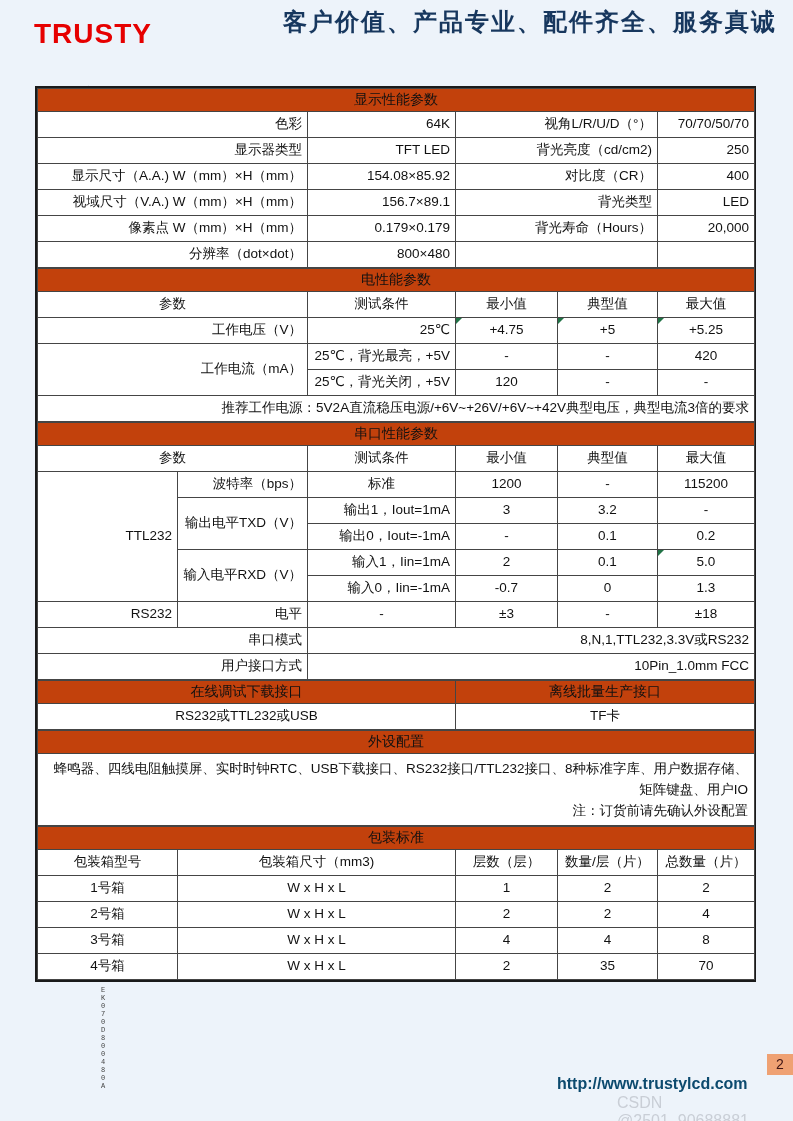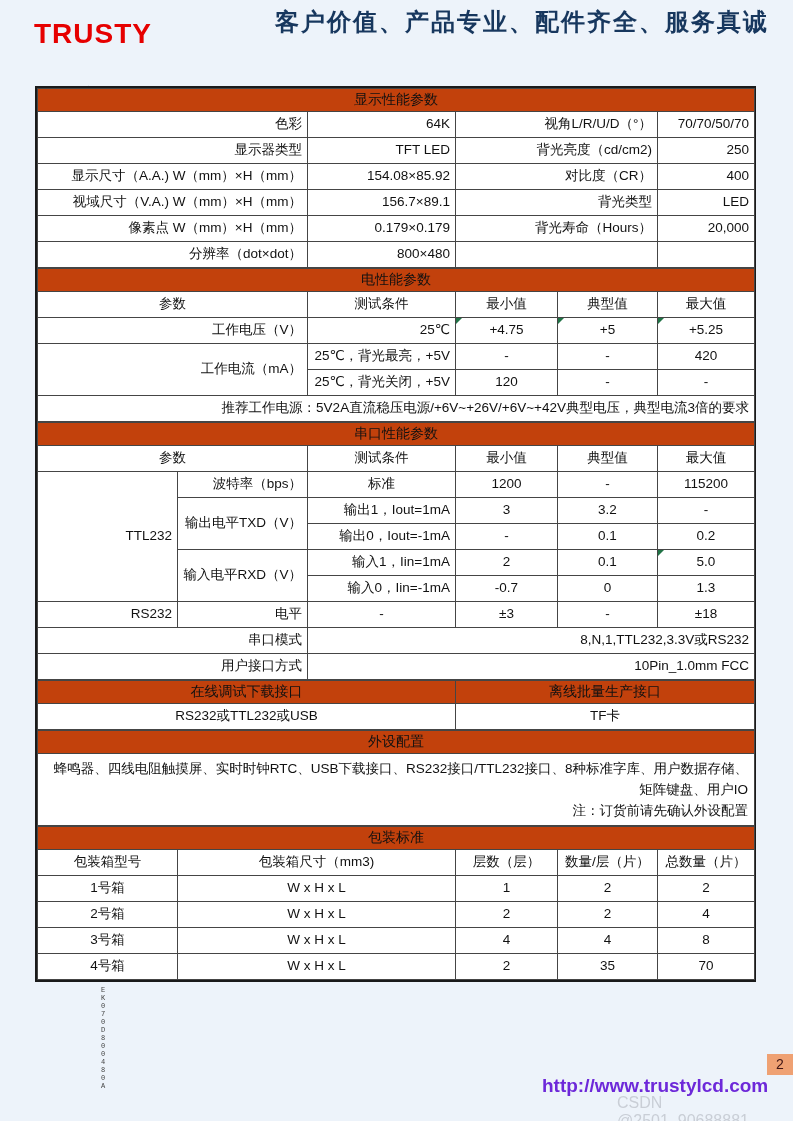--- a/index.html
+++ b/index.html
@@ -9,21 +9,21 @@
     font-family:"Liberation Sans","DejaVu Sans",sans-serif;
     color:#111;
   }
   .logo{
     position:absolute;left:34px;top:6px;
     font-size:28px;font-weight:800;letter-spacing:1px;color:#e60000;
     font-family:"Liberation Sans","DejaVu Sans",sans-serif;
     margin-top:12px;
   }
   .slogan{
-    position:absolute;right:24px;top:6px;
+    position:absolute;right:16px;top:6px;
     font-size:24px;font-weight:bold;color:#17375e;letter-spacing:2px;
     font-family:"Liberation Serif","DejaVu Serif",serif;
   }
   .page-title{
     position:absolute;left:36px;top:55px;
     font-size:19px;font-weight:bold;color:#16689f;
     text-decoration:underline;
     margin-top:28px;
   }
   .sheet{
@@ -55,22 +55,22 @@
     writing-mode:vertical-rl;text-orientation:upright;
     font-size:7px;color:#444;letter-spacing:0;line-height:1;
     font-family:"Liberation Mono","DejaVu Sans Mono",monospace;
   }
   .page-badge{
     position:absolute;left:767px;top:1054px;width:26px;height:21px;
     background:#efa173;color:#401515;
     font-size:14px;text-align:center;line-height:21px;
   }
   .footer-url{
-    position:absolute;left:542px;top:1075px;
-    font-size:19px;font-weight:bold;color:#6d28d9;text-decoration:none;
+    position:absolute;left:557px;top:1075px;
+    font-size:16px;font-weight:bold;color:#0c4a6e;text-decoration:none;
   }
   .footer-watermark{
     position:absolute;left:617px;top:1094px;
     font-size:16px;color:#c9ced6;
   }
 </style>
 </head>
 <body>
 
 <div class="logo">TRUSTY</div>

